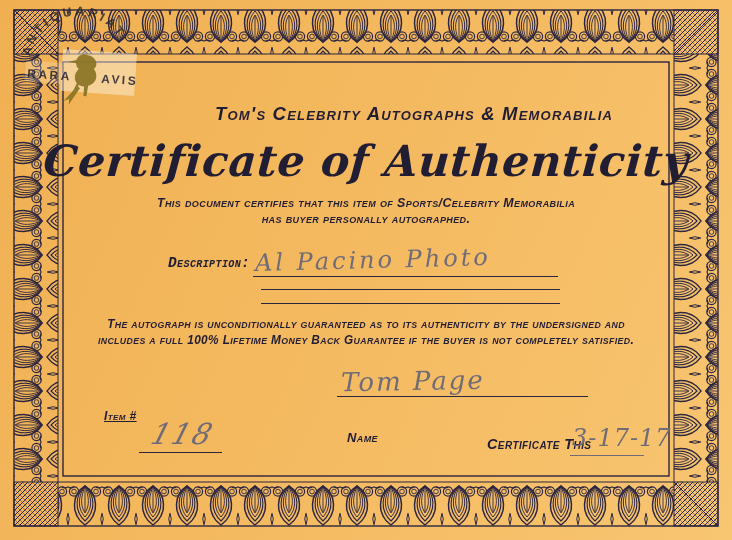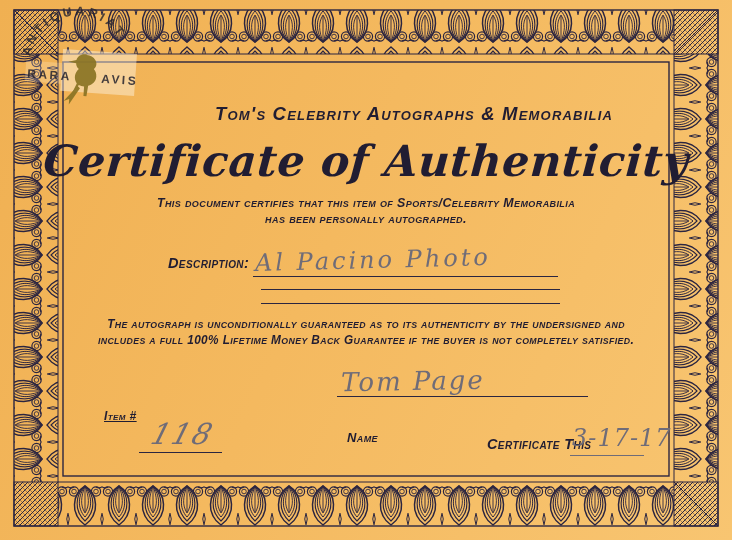--- a/index.html
+++ b/index.html
@@ -19,21 +19,21 @@
   .centered{left:0;width:732px;text-align:center;}
 
   .biz-name{top:103px;font-size:18.5px;letter-spacing:1.2px;margin-left:48px;}
   .cert-title{
     top:136px;font-family:"DejaVu Serif",serif;font-style:italic;font-weight:600;
     font-size:43px;letter-spacing:.5px;color:#211d32;transform:skewX(-4deg);
   }
   .statement{top:196px;font-size:12.4px;line-height:15.5px;}
   .guarantee{top:317px;font-size:12.2px;line-height:15.5px;transform:scaleX(.97);}
 
-  .desc-label{left:168px;top:255px;font-size:14.5px;}
+  .desc-label{left:168px;top:255px;font-size:14.5px;font-family:Liberation Mono, monospace;}
   .name-label{left:347px;top:398px;font-size:13px;margin-top:32px;}
   .item-label{left:104px;top:409px;font-size:12px;text-decoration:underline;}
   .date-label{left:487px;top:436px;font-size:14.5px;}
 
   
   .hand{
     font-family:"DejaVu Serif",serif;font-style:italic;color:#6f6c78;
     white-space:nowrap;
   }
   .desc-hand{left:255px;top:246px;font-size:24px;letter-spacing:3px;transform:rotate(-1.5deg);}
@@ -124,21 +124,21 @@
       </g>
     </g>
   </svg>
 
   <div class="abs print centered biz-name">Tom's Celebrity Autographs &amp; Memorabilia</div>
 
   <div class="abs centered cert-title">Certificate of Authenticity</div>
 
   <div class="abs print centered statement">
     <div>This document certifies that this item of Sports/Celebrity Memorabilia</div>
-    <div>has been personally autographed.</div>
+    <div>has buyer personally autographed.</div>
   </div>
 
   <div class="abs print desc-label">Description:</div>
   <div class="abs hand desc-hand">Al Pacino Photo</div>
   <div class="abs rule desc-line-1"></div>
   <div class="abs rule desc-line-2"></div>
   <div class="abs rule desc-line-3"></div>
 
   <div class="abs print centered guarantee">
     <div>The autograph is unconditionally guaranteed as to its authenticity by the undersigned and</div>

